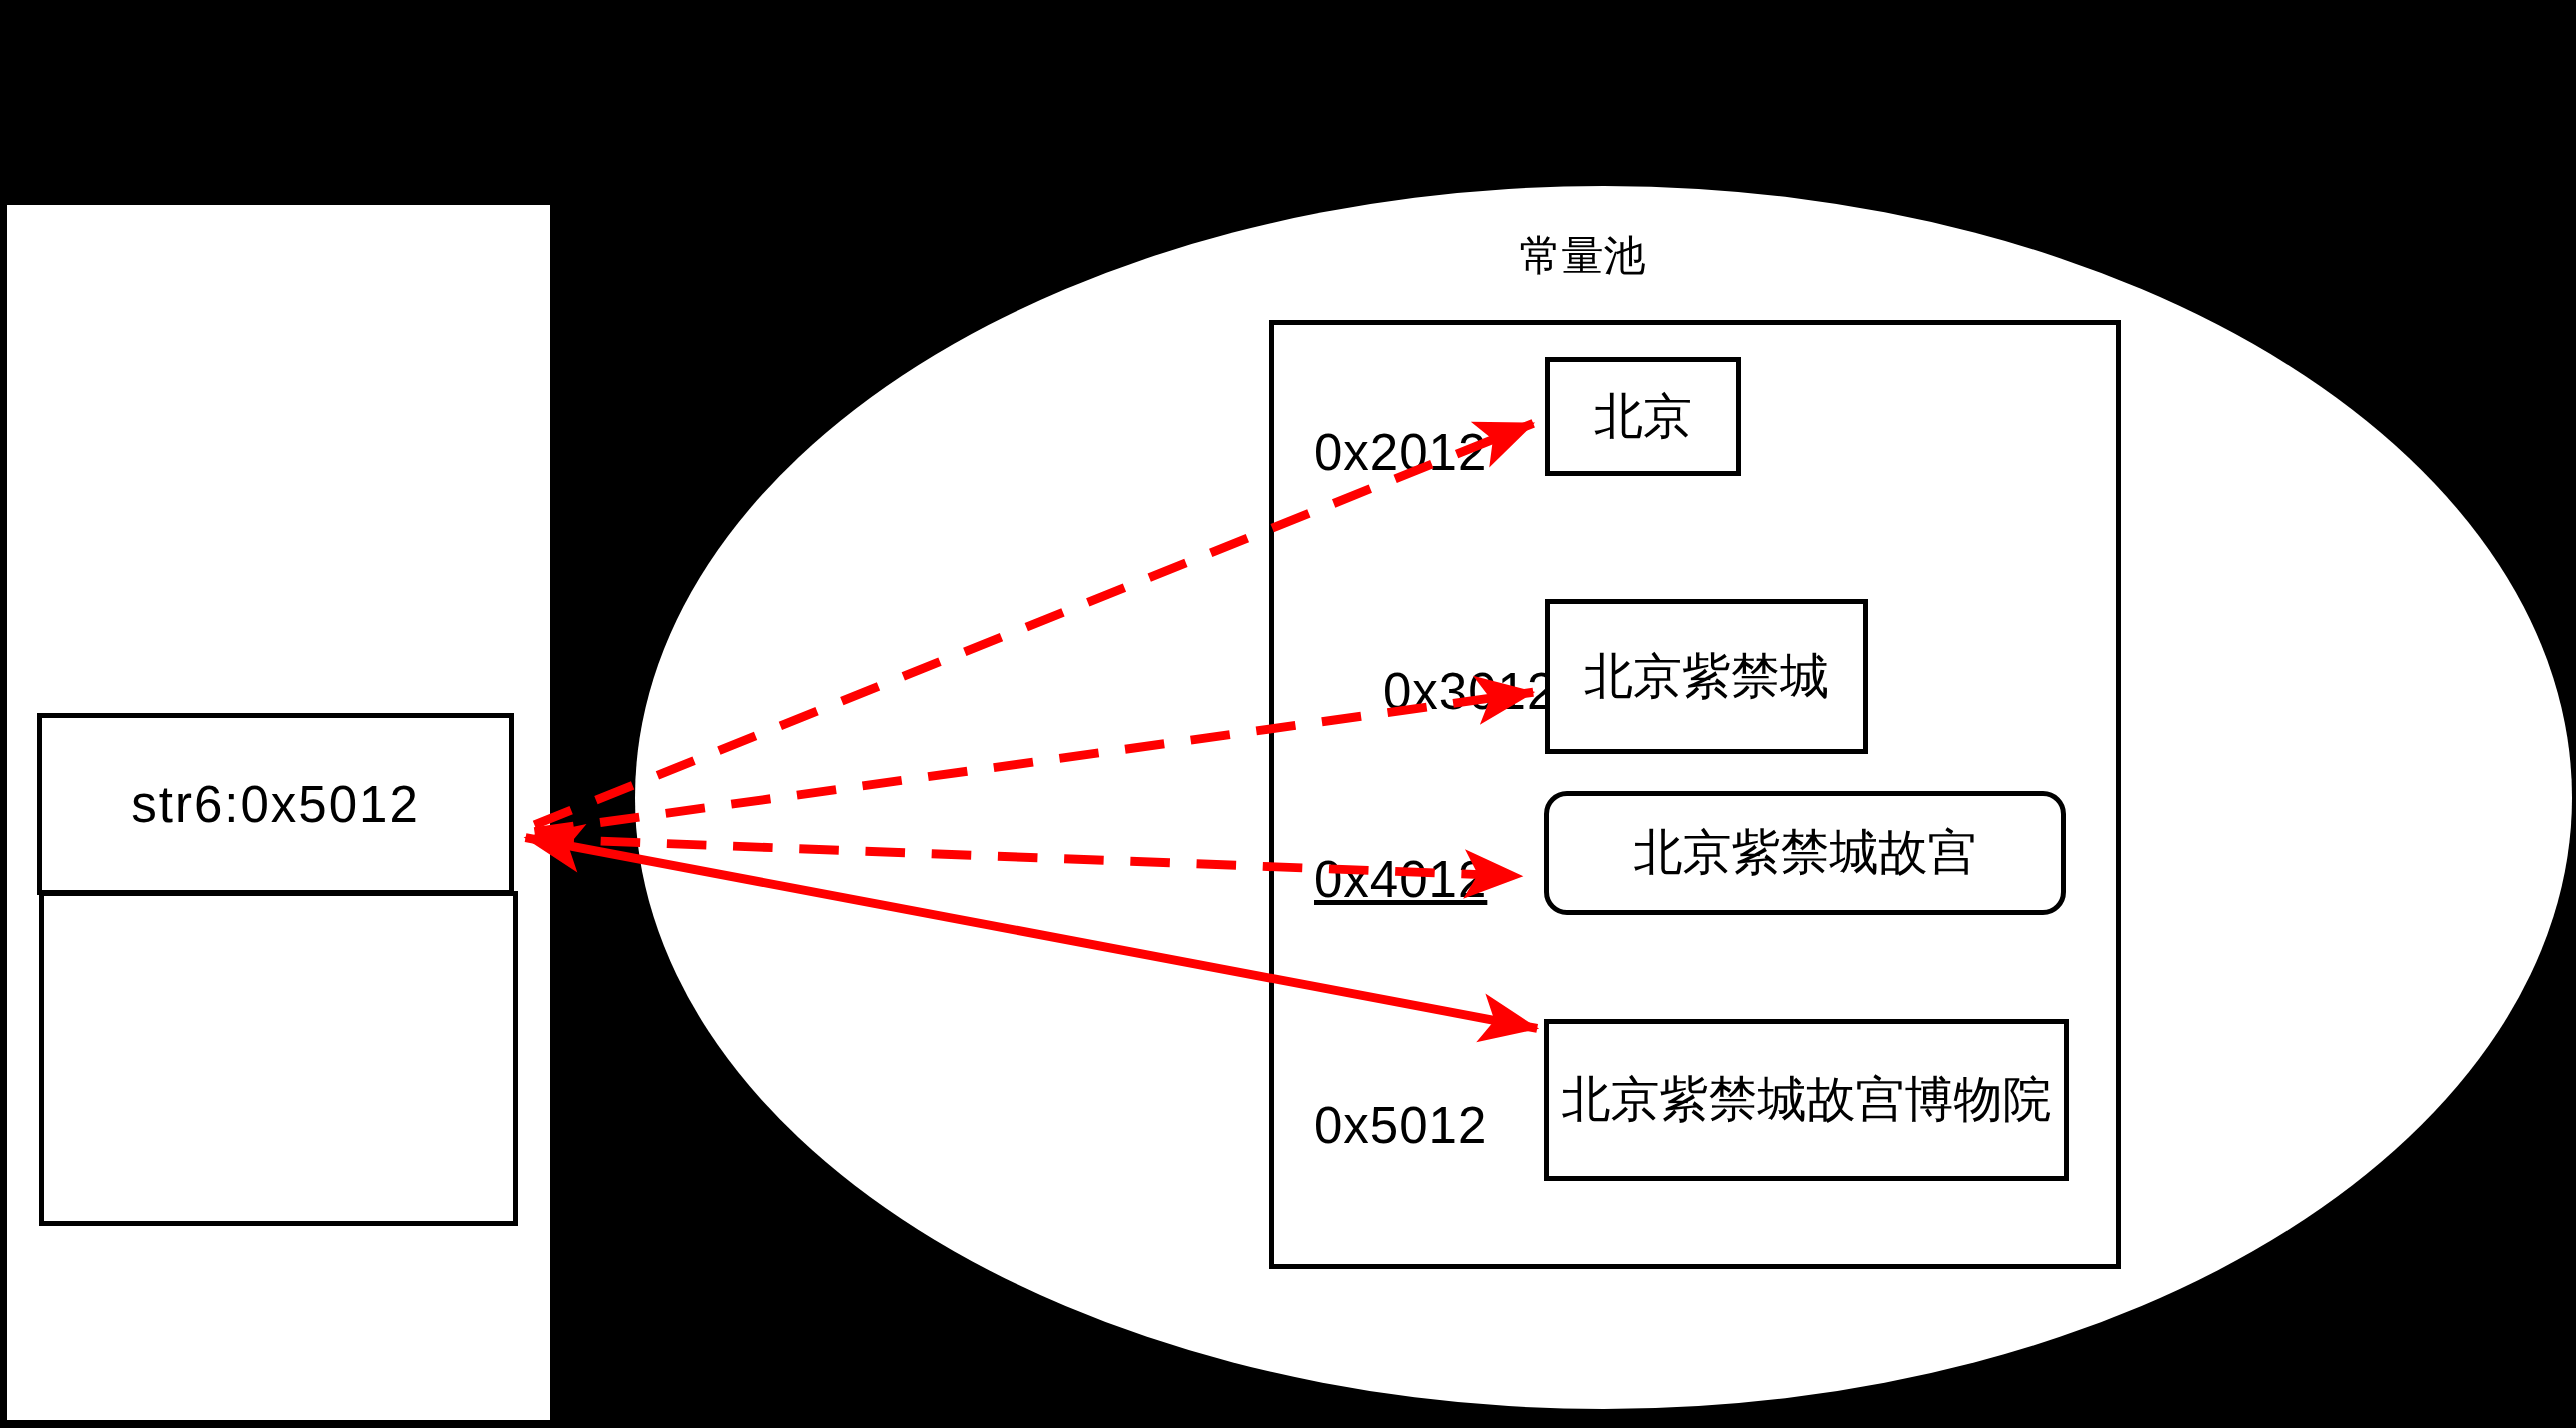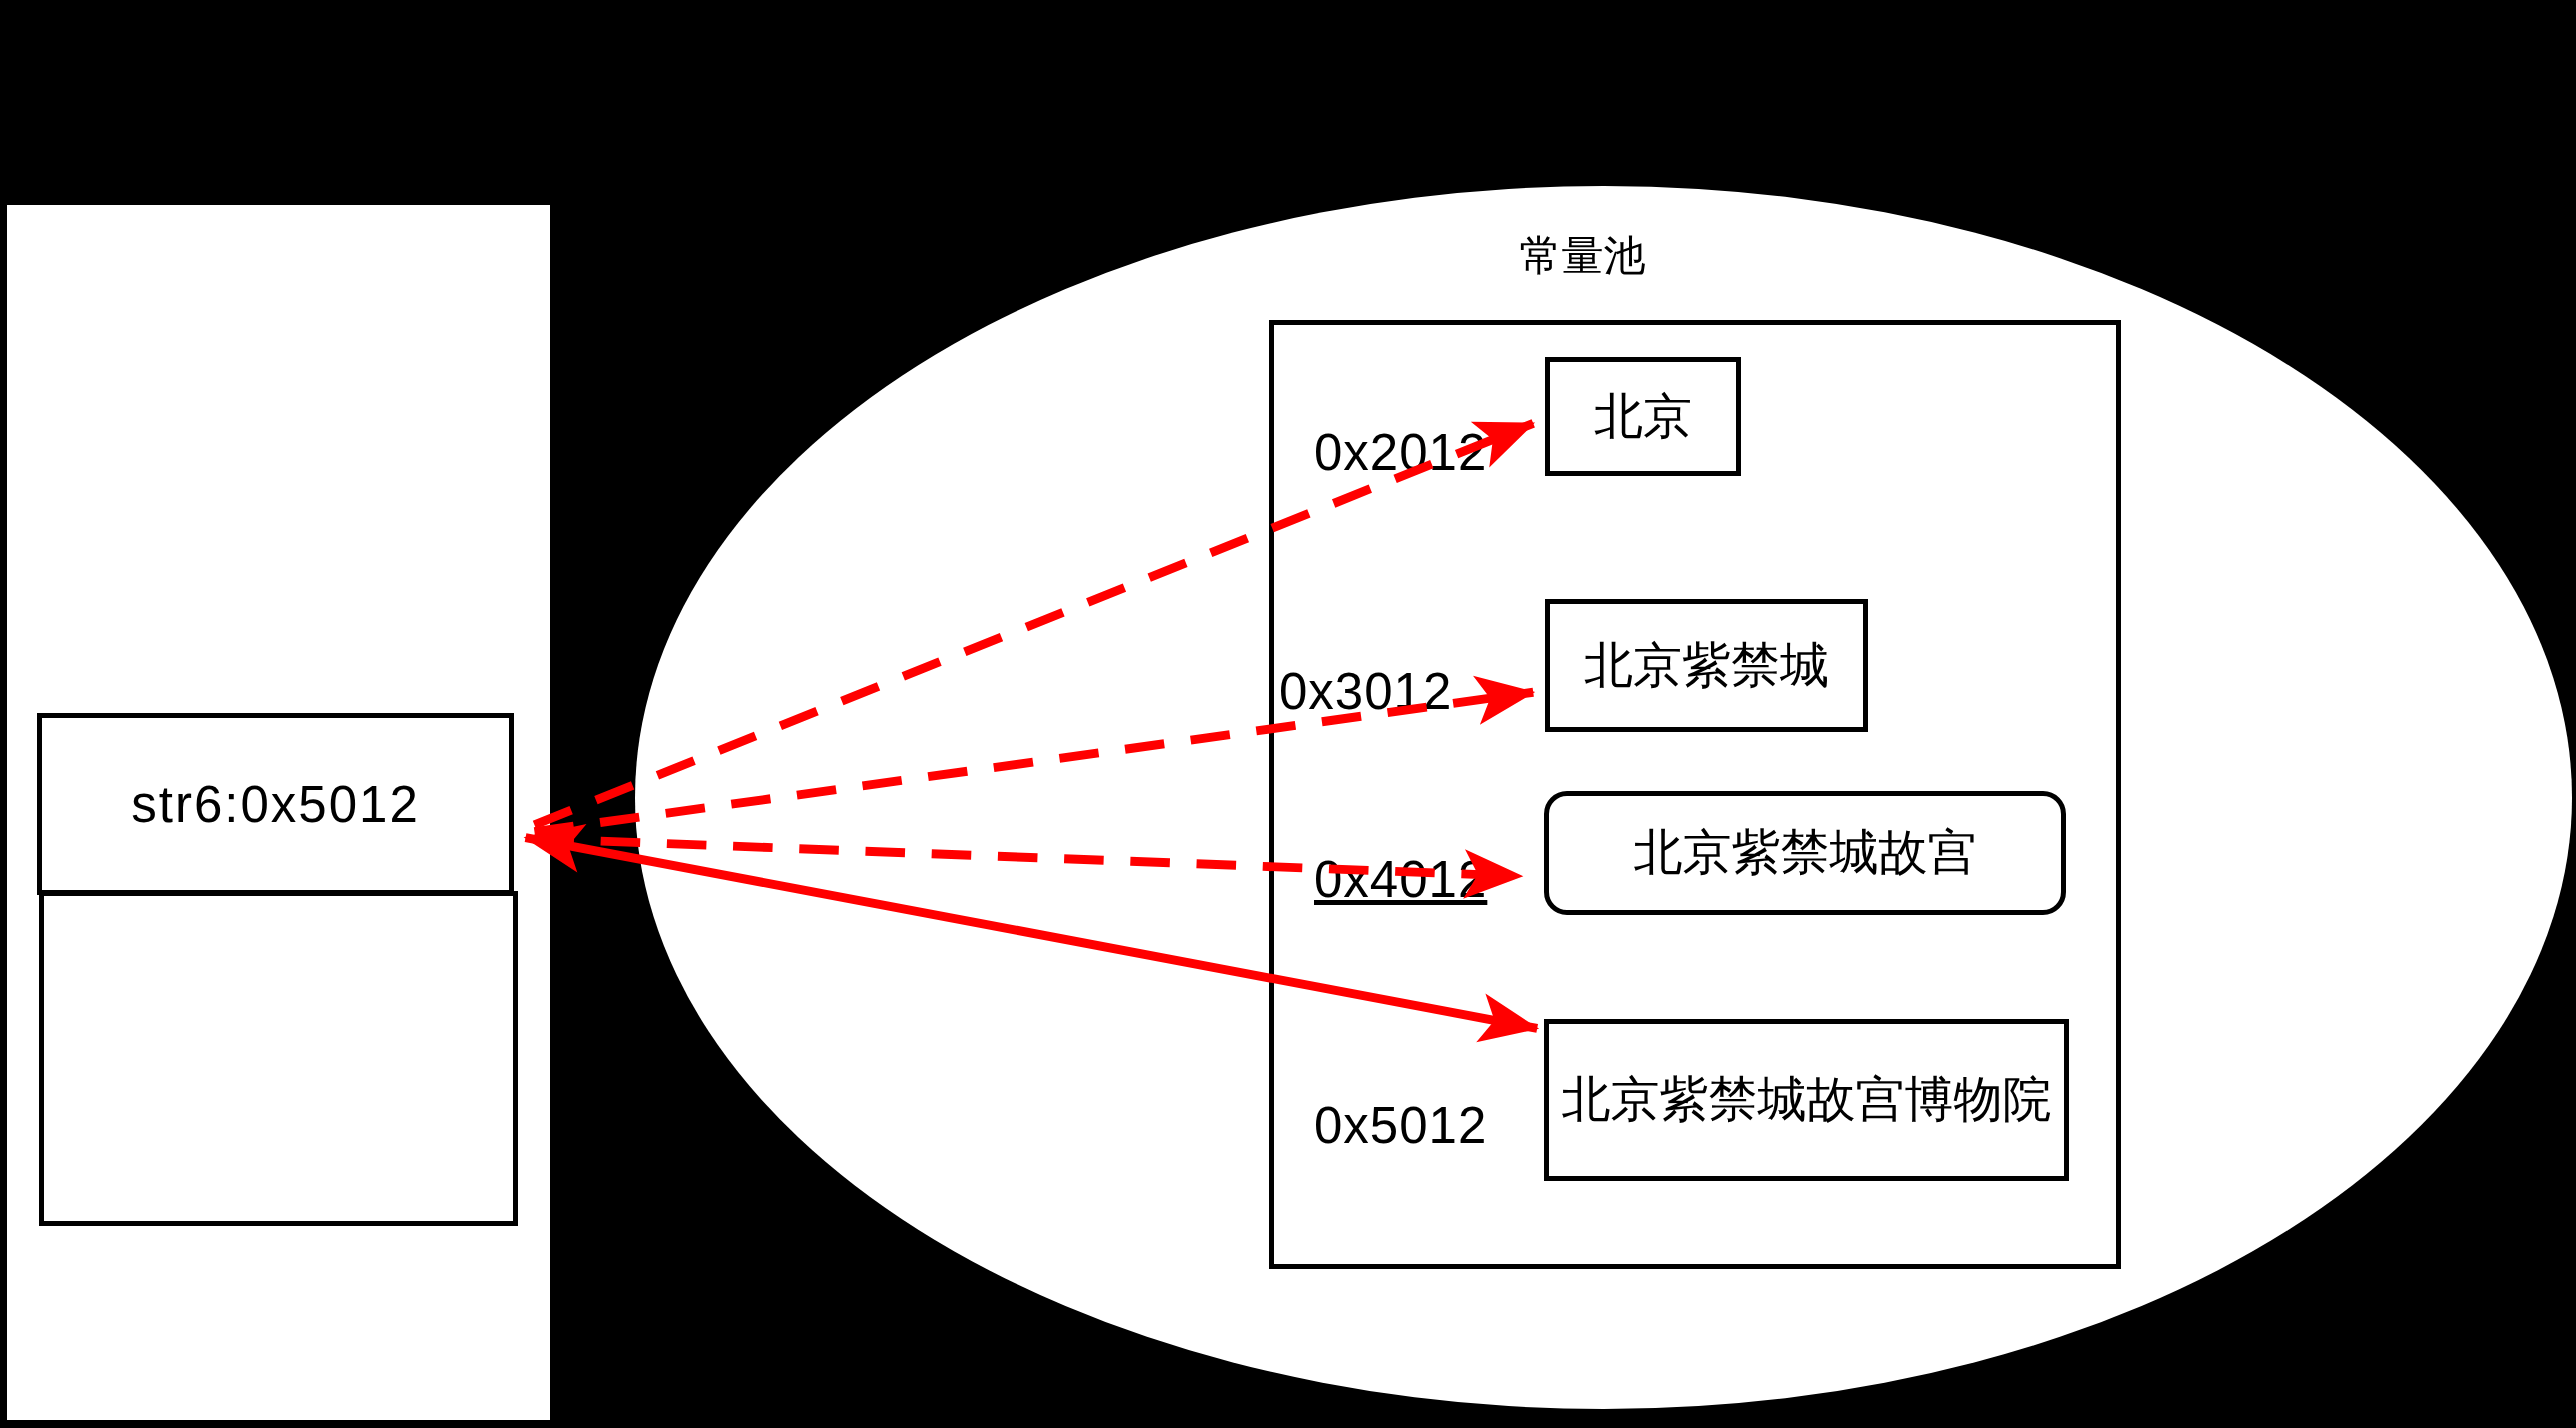--- a/index.html
+++ b/index.html
@@ -40,22 +40,22 @@
 
   <div class="title" style="left:1434px;top:224px;width:297px;">常量池</div>
 
   <div class="shape" style="left:1269px;top:320px;width:852px;height:949px;"></div>
 
   <div class="addr" style="left:1314px;top:378px;">0x2012</div>
   <div class="shape flexc" style="left:1545px;top:357px;width:196px;height:119px;">
     <span class="boxText">北京</span>
   </div>
 
-  <div class="addr" style="left:1279px;top:617px;">0x3012</div>
-  <div class="shape flexc" style="left:1545px;top:599px;width:323px;height:133px;">
+  <div class="addr" style="left:1383px;top:617px;">0x3012</div>
+  <div class="shape flexc" style="left:1545px;top:599px;width:323px;height:155px;">
     <span class="boxText">北京紫禁城</span>
   </div>
 
   <div class="addr" style="left:1314px;top:805px;text-decoration:underline;">0x4012</div>
   <div class="shape flexc" style="left:1544px;top:791px;width:522px;height:124px;border-radius:23px;">
     <span class="boxText">北京紫禁城故宫</span>
   </div>
 
   <div class="addr" style="left:1314px;top:1051px;">0x5012</div>
   <div class="shape flexc" style="left:1544px;top:1019px;width:525px;height:162px;">

